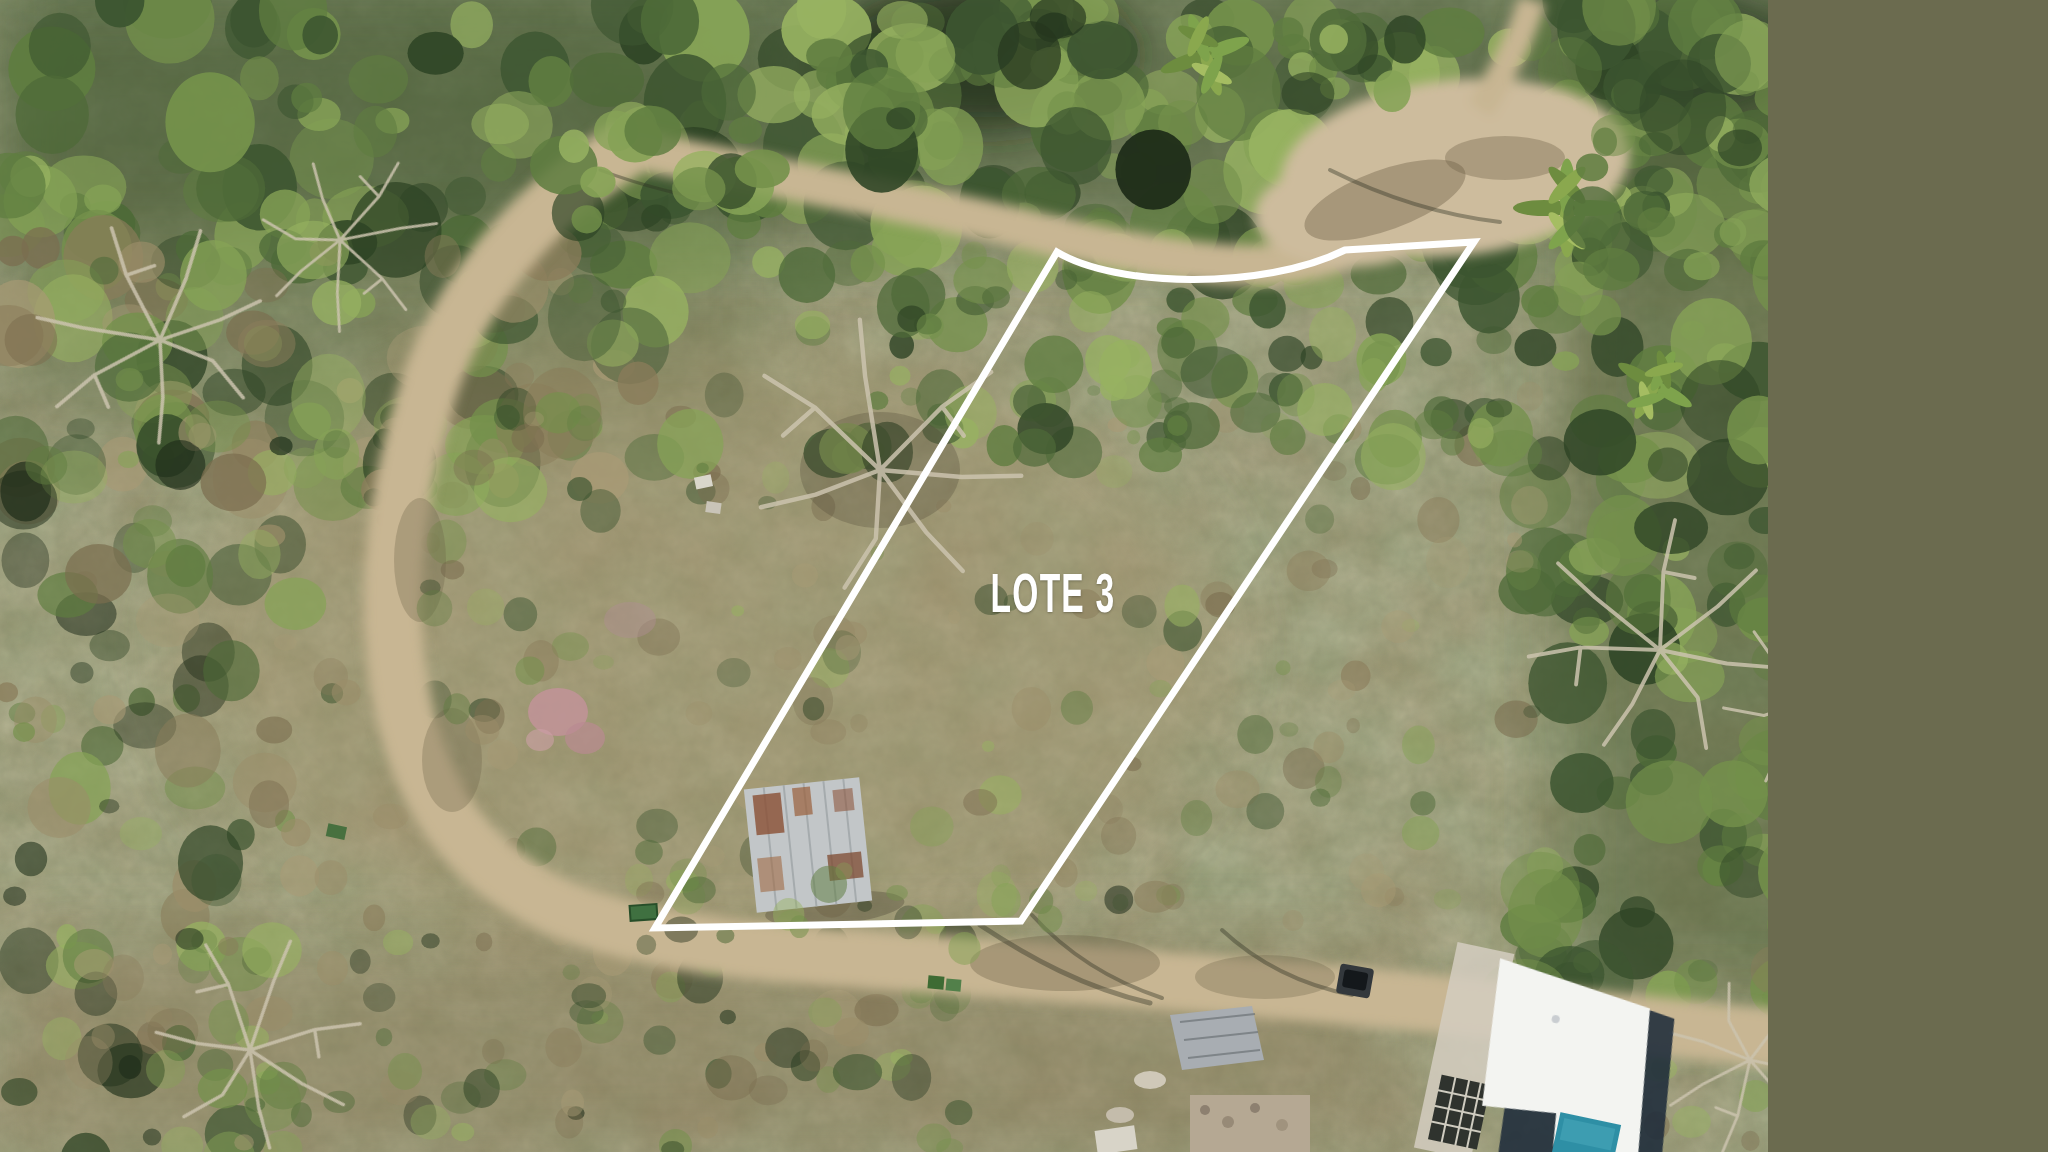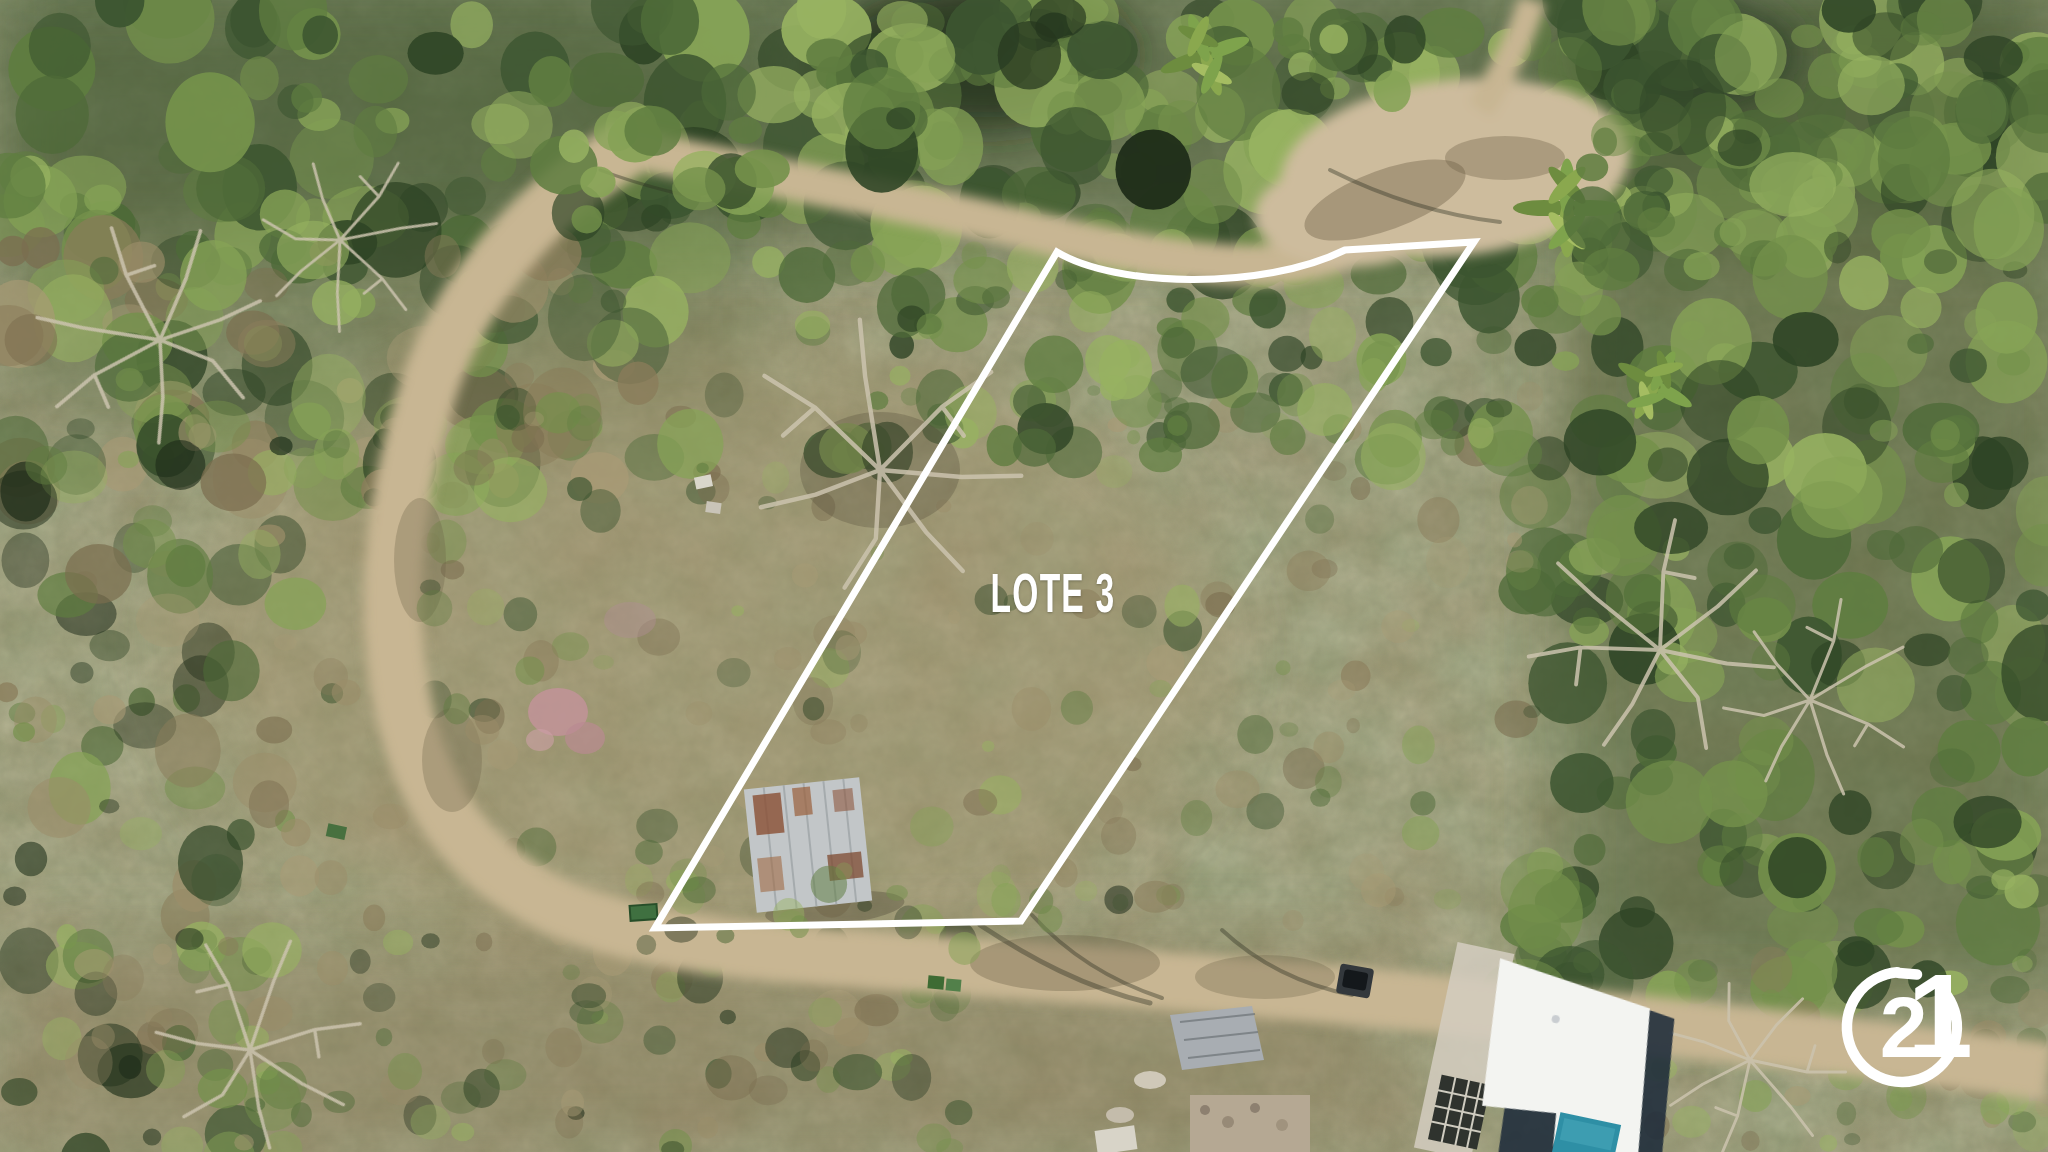--- a/index.html
+++ b/index.html
@@ -1,16 +1,16 @@
 <!DOCTYPE html>
 <html style="--boundary-white: #ffffff; --label-white: #ffffff; --brand-white: #ffffff; --road-tan: #c8b693; --clearing-sand: #cdbc9d; --scrub-base: #9a8c68; --canopy-green: #4e6a38; --canopy-dark: #26391f; --pool-teal: #2e8fa5; --roof-white: #f3f4f1; --house-shadow: #1e2b3a; --shack-metal: #c2c6c8; --shack-rust: #8a4f33; --flower-pink: #c29399;"><head>
 <meta charset="utf-8">
 <style>
   html,body{margin:0;padding:0;background:#6b6b4f;overflow:hidden;}
-  .stage{position:relative;width:2048px;height:1152px;overflow:hidden;
+  .stage{position:relative;width:1768px;height:1152px;overflow:hidden;
          font-family:"Liberation Sans","DejaVu Sans",sans-serif;}
   .stage > svg.terrain{position:absolute;inset:0;display:block;}
 
   .boundary{fill:none;stroke:var(--boundary-white,#fff);stroke-width:7;
             stroke-linejoin:miter;stroke-miterlimit:8;}
 
   .lot-label{position:absolute;left:1053px;top:592px;
              transform:translate(-50%,-50%) scaleX(.6);
              color:var(--label-white,#fff);font-size:56px;font-weight:800;
              letter-spacing:2px;white-space:nowrap;

